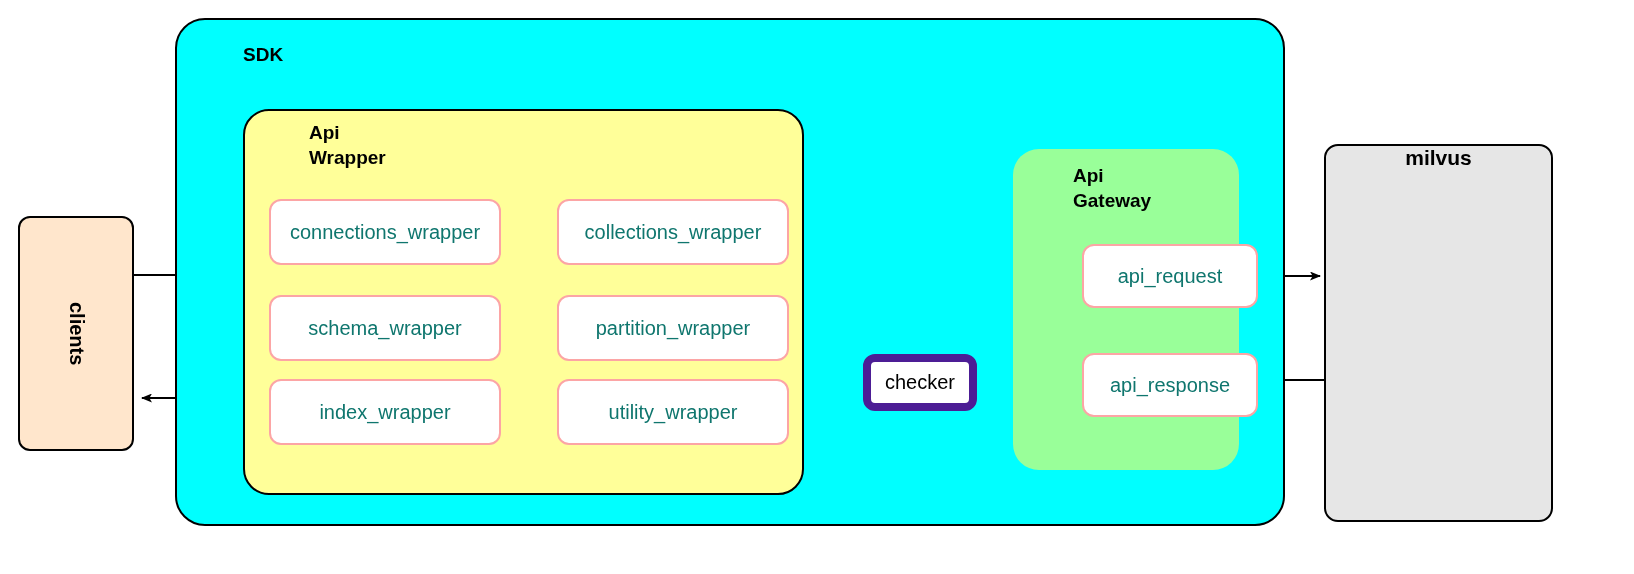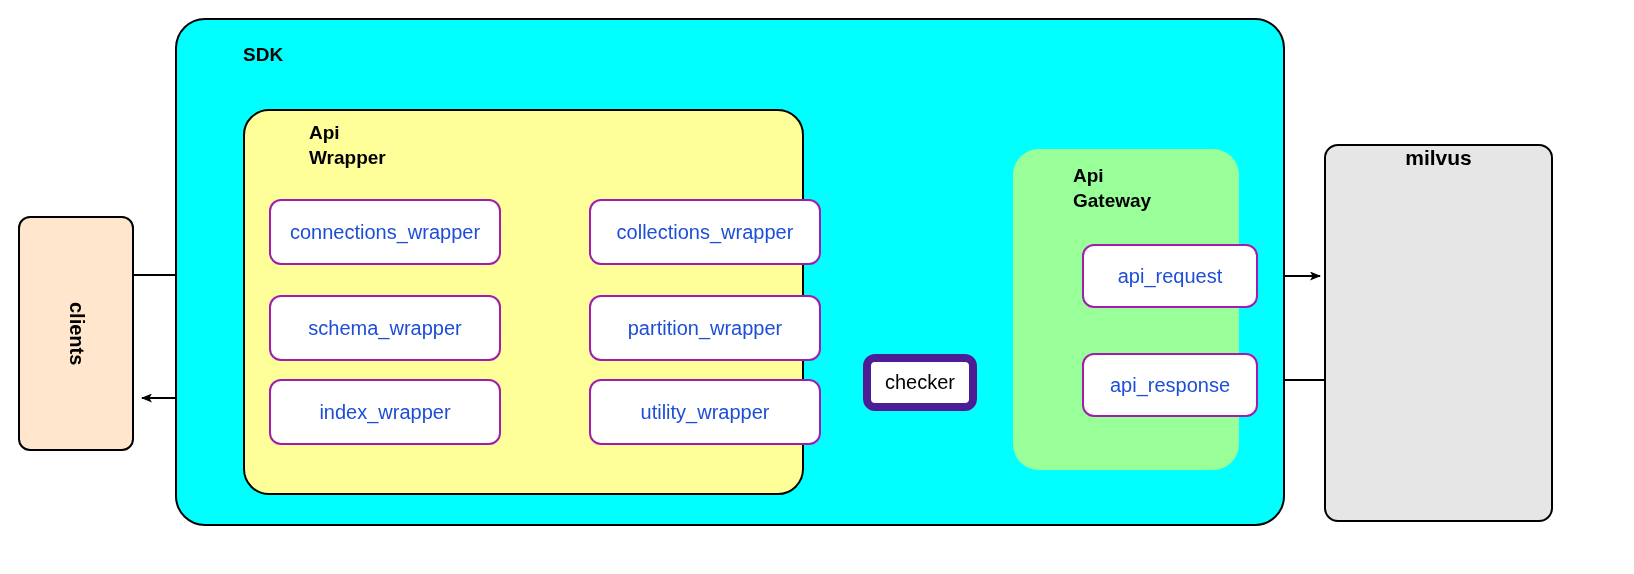--- a/index.html
+++ b/index.html
@@ -64,33 +64,33 @@
   }
   .sdk-title   { left: 46px;  top: 22px; }
   .apiw-title  { left: 44px;  top: 9px;  }
   .gw-title    { left: 40px;  top: 14px; }
 
   
   .node {
     position: absolute;
     box-sizing: border-box;
     background: #ffffff;
-    border: 2px solid #a21caf;
+    border: 2px solid #fca5a5;
     border-radius: 12px;
     display: flex;
     align-items: center;
     justify-content: center;
     font-size: 20px;
-    color: #1d4ed8;
+    color: #0f766e;
     text-align: center;
   }
 
   
   .w-c1 { left: 24px;  width: 232px; }
-  .w-c2 { left: 312px; width: 232px; margin-left: 32px; }
+  .w-c2 { left: 312px; width: 232px; }
   .w-r1 { top: 88px;   height: 66px; }
   .w-r2 { top: 184px;  height: 66px; }
   .w-r3 { top: 268px;  height: 66px; }
 
   
   .g-node { left: 69px; width: 176px; height: 64px; }
   .g-r1 { top: 95px; }
   .g-r2 { top: 204px; }
 
   

